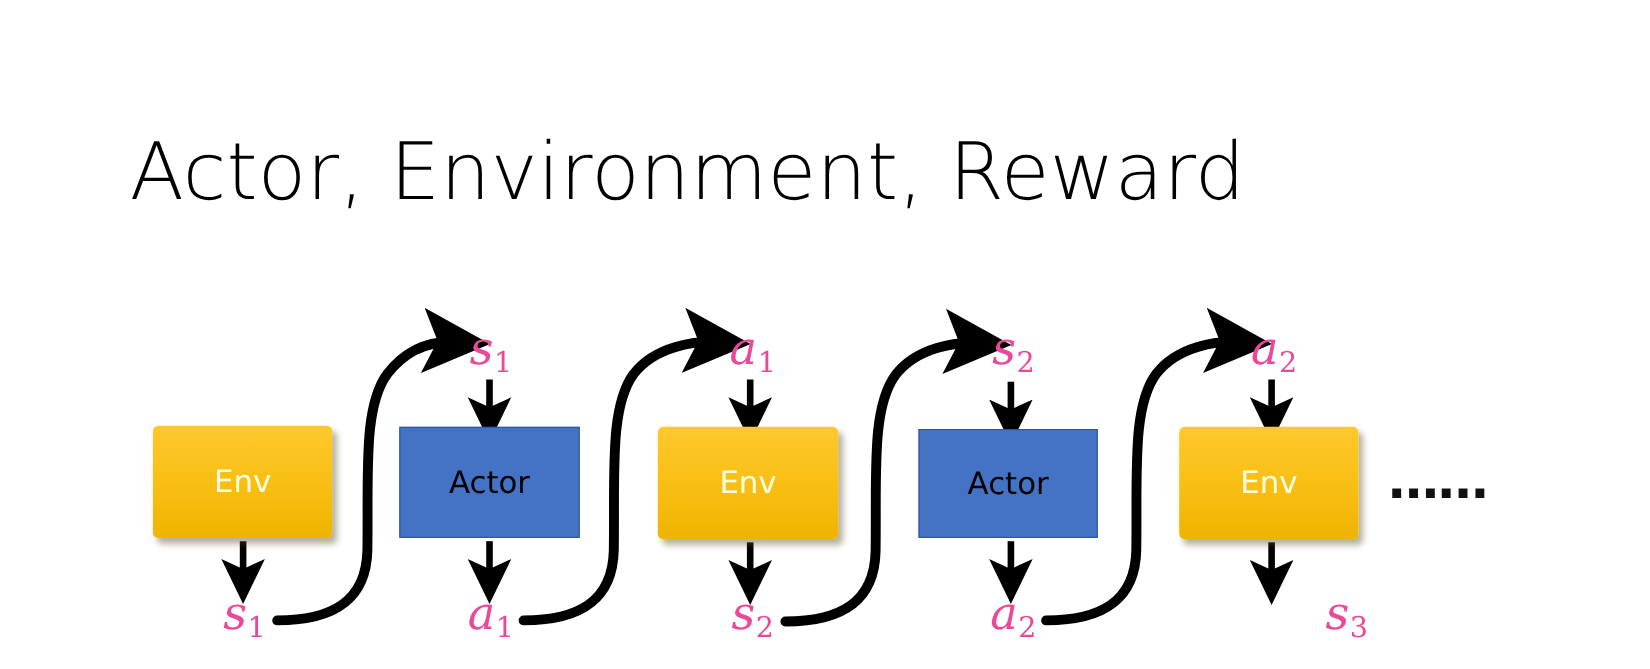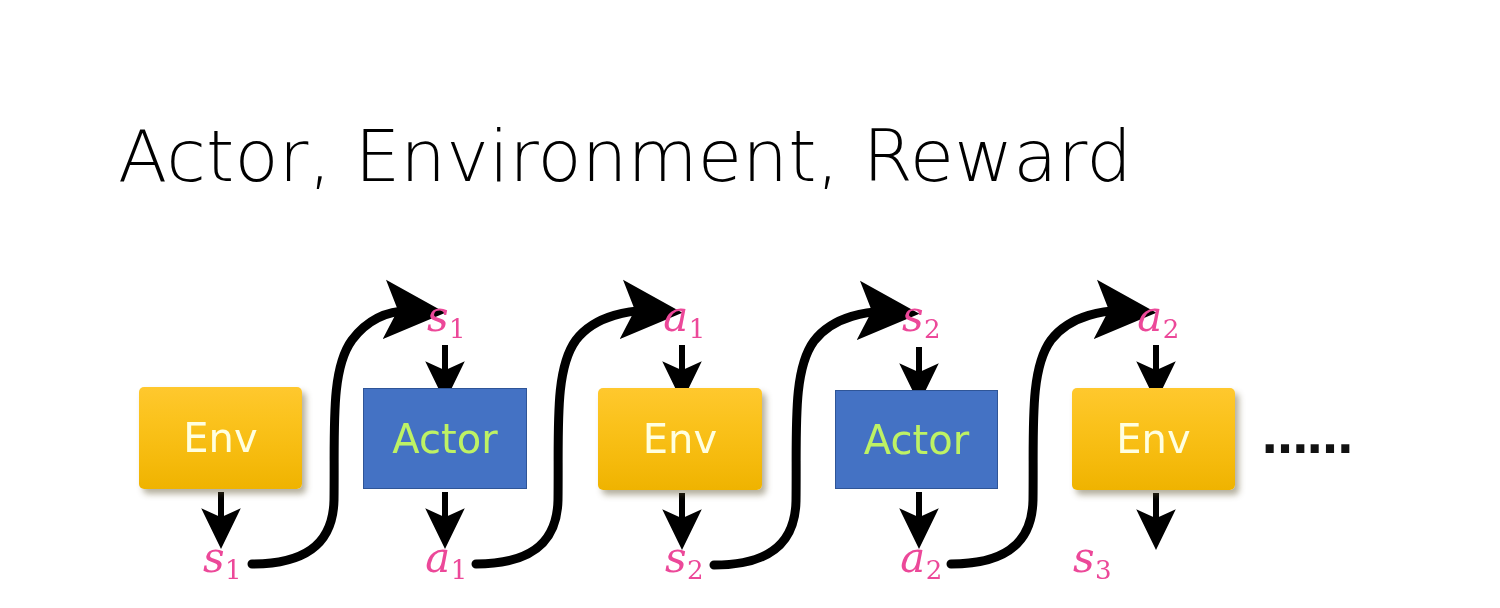--- a/index.html
+++ b/index.html
@@ -21,33 +21,33 @@
   #wires{position:absolute;left:0;top:0;width:1500px;height:608px;
          pointer-events:none;overflow:visible;}
 
   
   .node{
     position:absolute;display:flex;align-items:center;justify-content:center;
     box-sizing:border-box;
   }
   .node .node-label{
     font-family:"DejaVu Sans","Liberation Sans",sans-serif;
-    font-size:40px;font-weight:400;line-height:1;white-space:nowrap;
+    font-size:28px;font-weight:400;line-height:1;white-space:nowrap;
   }
   .node.env{
     background:linear-gradient(180deg,#FFC82E 0%,#FBC31E 30%,#F5BA0C 72%,#EFB300 100%);
     border-radius:5px;
     box-shadow:4px 5px 6px rgba(90,80,40,0.45);
   }
   .node.env .node-label{color:#FFFFE0;}
   .node.actor{
     background:#4472C4;
     border:1.6px solid #2F5597;
   }
-  .node.actor .node-label{color:#bef264;}
+  .node.actor .node-label{color:#000000;}
 
   
   .mlabel{
     position:absolute;
     font-family:"DejaVu Serif","Liberation Serif",serif;
     font-style:italic;font-size:42px;color:#ec4899;
     white-space:nowrap;line-height:1;
     transform:translate(-50%,0);
   }
   .mlabel sub{
@@ -138,19 +138,19 @@
   </div>
   <div class="mlabel" style="left:446px;top:537px;">
     <span>a</span><sub>1</sub>
   </div>
   <div class="mlabel" style="left:684px;top:537px;">
     <span>s</span><sub>2</sub>
   </div>
   <div class="mlabel" style="left:921px;top:537px;">
     <span>a</span><sub>2</sub>
   </div>
-  <div class="mlabel" style="left:1092px;top:537px;">
+  <div class="mlabel" style="left:1224px;top:537px;">
     <span>s</span><sub>3</sub>
   </div>
 
   <div id="ellipsis">……</div>
 
 </div>
 
 </body></html>

